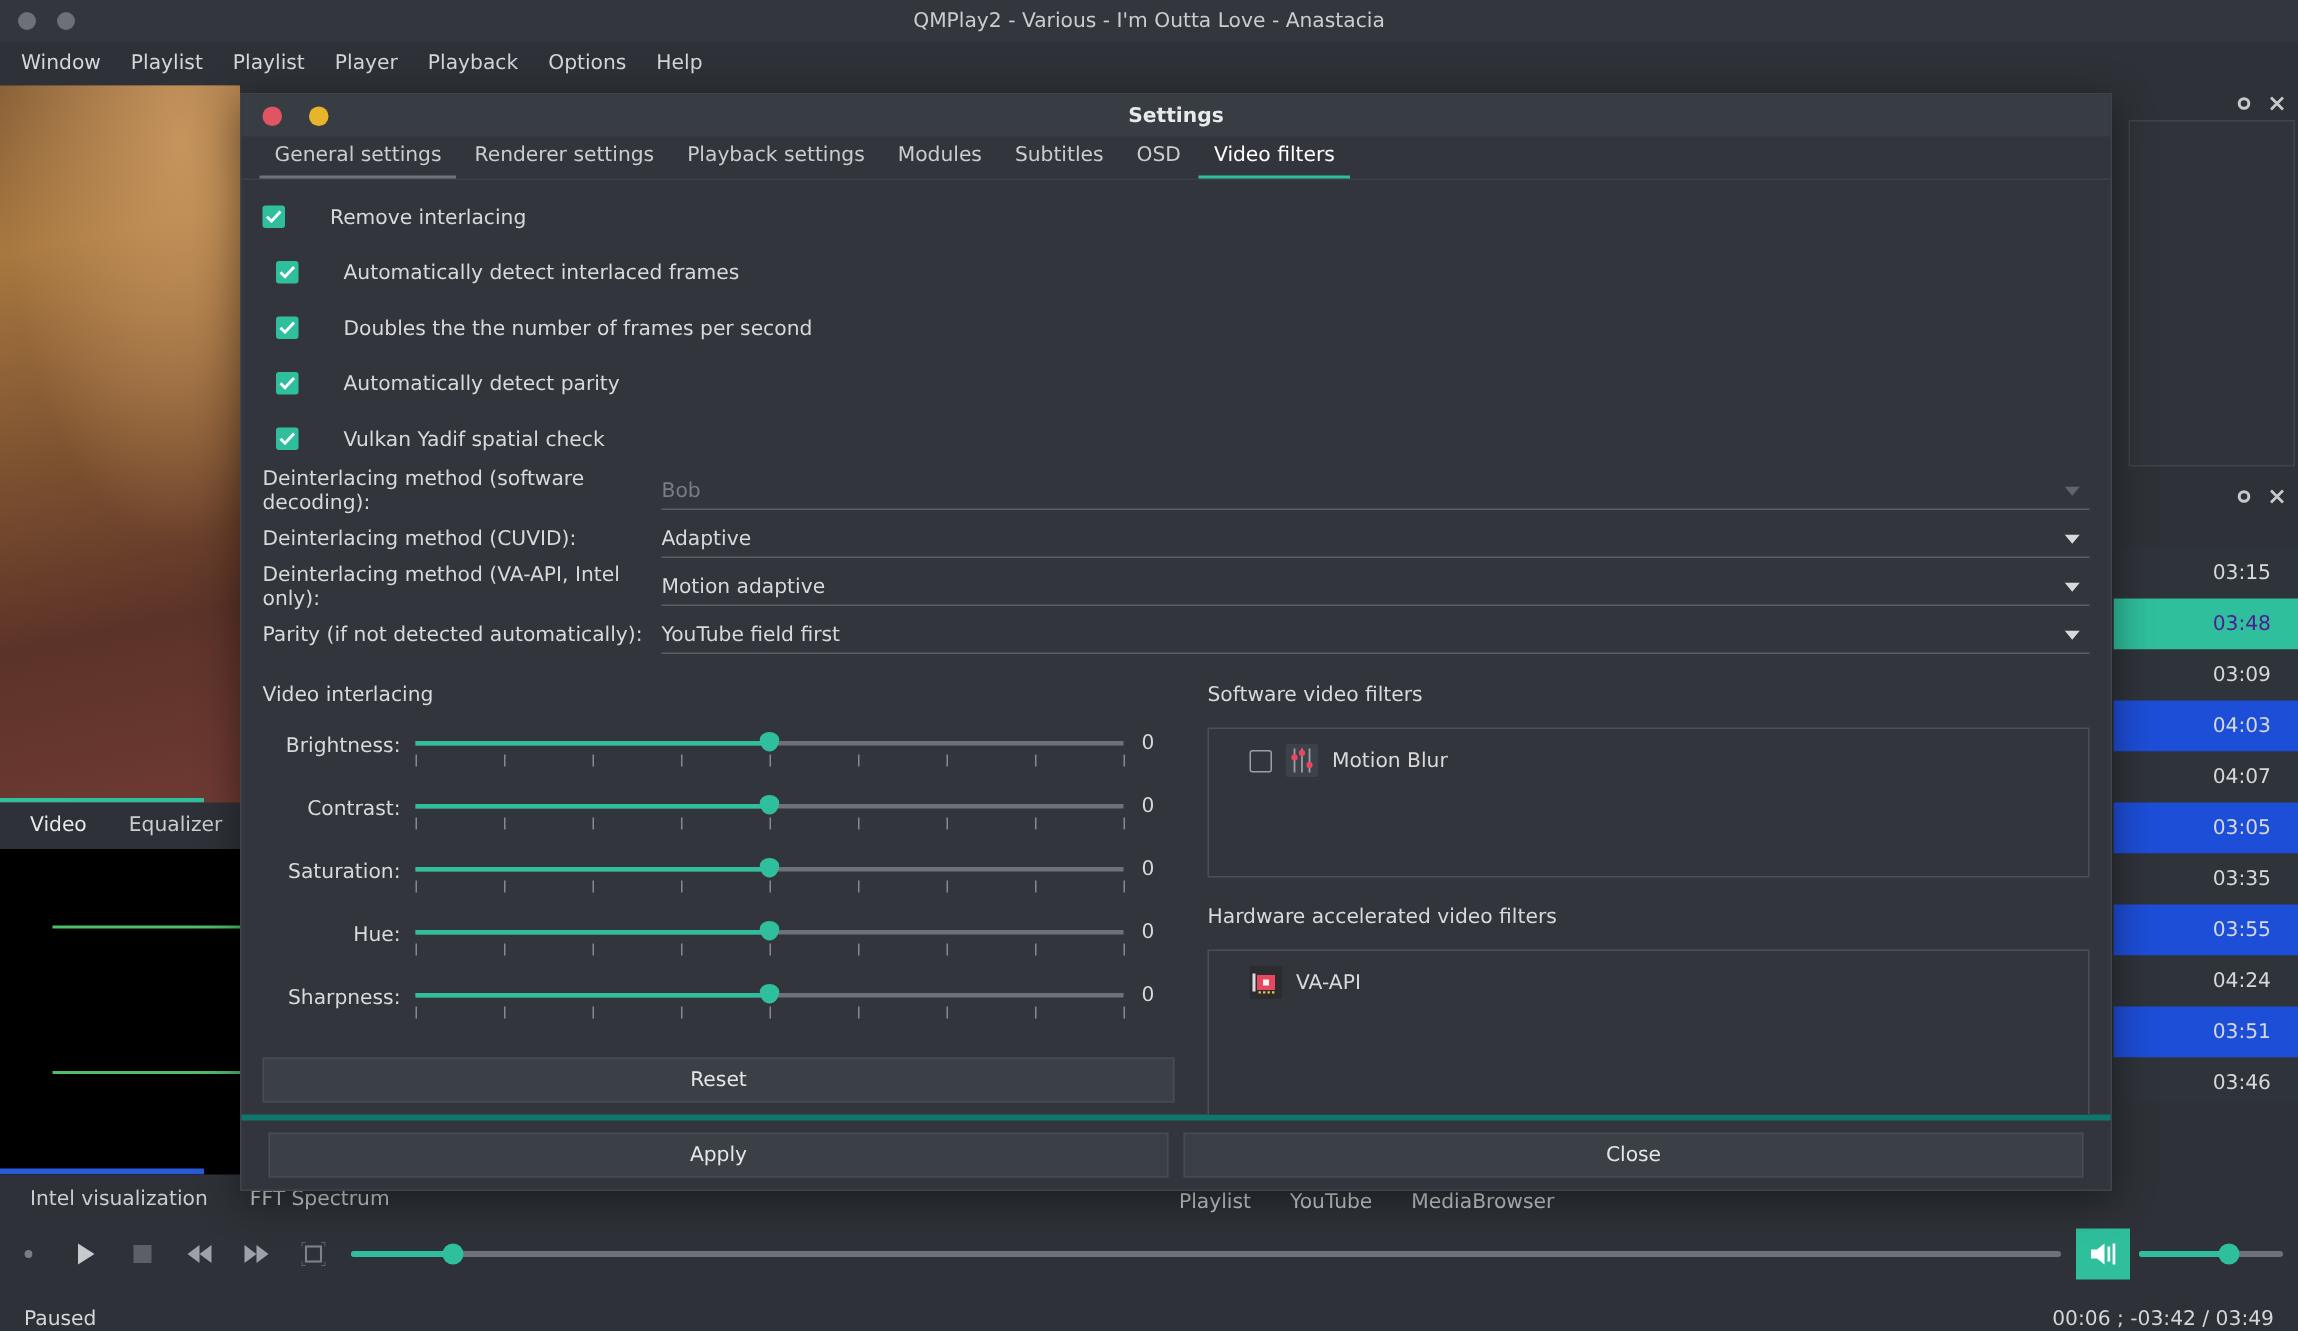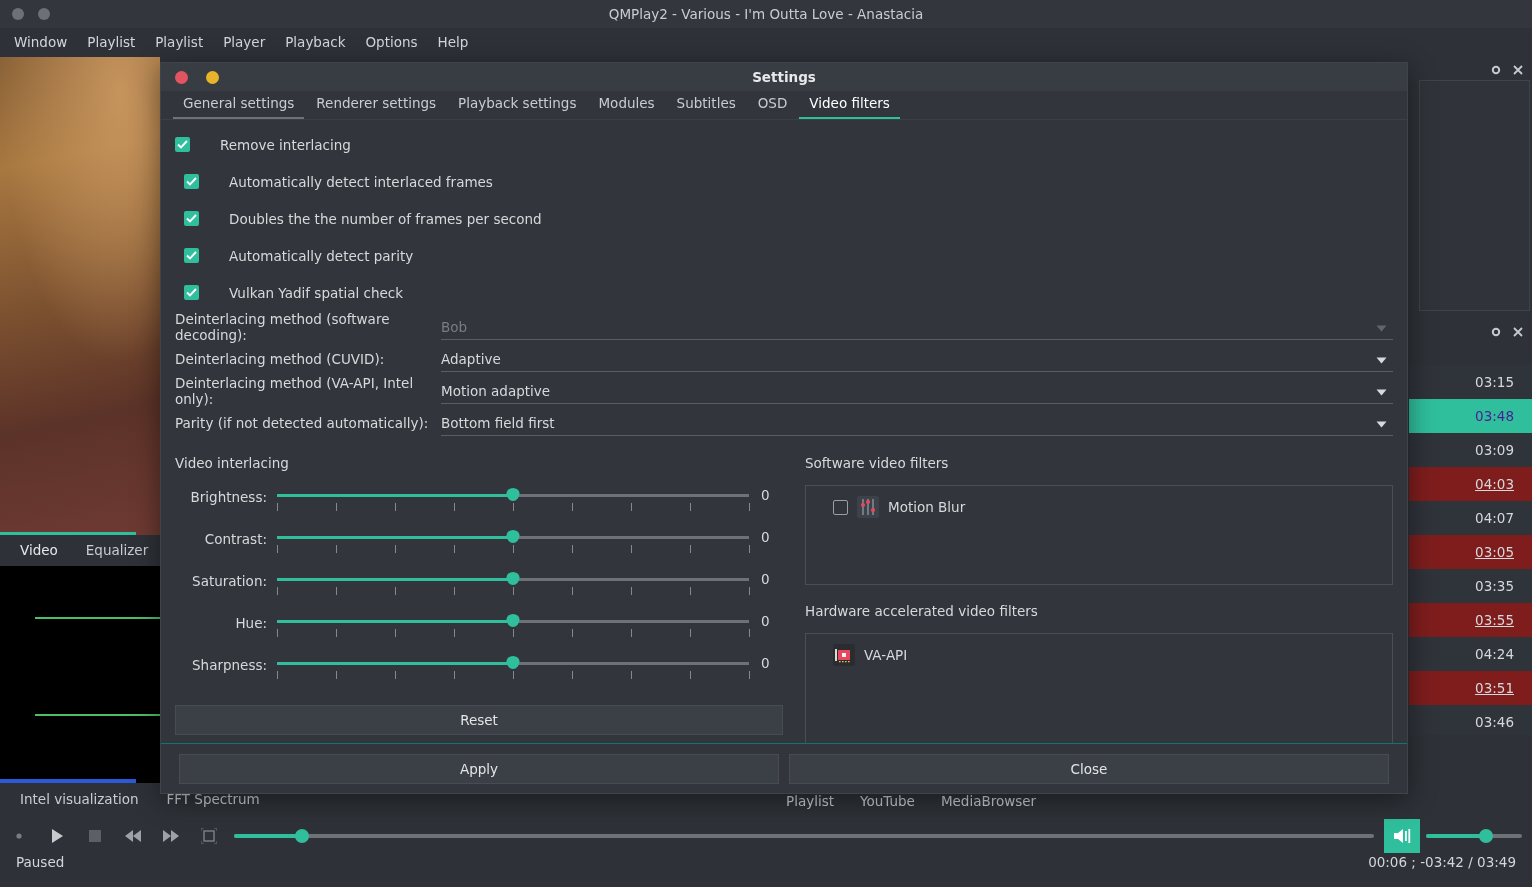--- a/index.html
+++ b/index.html
@@ -83,21 +83,21 @@
   .dock-body { position:absolute; left:9px; right:2px; top:22px; bottom:2px;
     border:1px solid #3f444b; background:#30343a; }
 
   
   #playlist { position:absolute; left:1409px; top:365px; width:123px; height:370px; overflow:hidden; }
   .pl-row {
     height:34px; display:flex; align-items:center; justify-content:flex-end;
     padding-right:18px; font-size:13.5px; color:#d6d9dc;
   }
   .pl-row.odd  { background:#2f333a; }
-  .pl-row.even { background:#7f1d1d;text-decoration:underline; }
+  .pl-row.even { background:#1d4ed8; }
   .pl-row.sel  { background:#2fbf9d; color:#4c1d95; }
 
   
   #transport {
     position:absolute; left:0; bottom:33px; width:1532px; height:36px;
     background:#2e3238; display:flex; align-items:center;
   }
   .tp-btn { width:38px; height:36px; display:flex; align-items:center; justify-content:center; }
   .tp-glyph { display:block; }
   #seek-wrap { flex:1; height:36px; display:flex; align-items:center; padding:0 6px; }
@@ -106,21 +106,21 @@
   .slider-knob { position:absolute; top:-5px; width:14px; height:14px; border-radius:50%;
                  background:#2fbf9d; transform:translateX(-7px); }
   #vol-btn {
     width:36px; height:34px; background:#2fbf9d; display:flex;
     align-items:center; justify-content:center; margin-right:6px; margin-left:4px;
   }
   #vol-wrap { width:96px; margin-right:10px; }
 
   #statusbar {
     position:absolute; left:0; bottom:0; width:1532px; height:33px;
-    background:#2e3238; display:flex; align-items:flex-start;
+    background:#2e3238; display:flex; align-items:flex-end;
     padding:0 16px; justify-content:space-between; font-size:13.5px; color:#d3d6da;
   }
 
   
   #settings-dialog {
     position:absolute; left:160px; top:62px; width:1248px; height:732px;
     background:#32363c; border:1px solid #3f444b;
     box-shadow:0 6px 26px rgba(0,0,0,0.45);
     display:flex; flex-direction:column;
   }
@@ -197,21 +197,21 @@
     height:100px; margin-bottom:18px;
   }
   .filter-box.tall { height:115px; }
   .filter-item { display:flex; align-items:center; height:26px; gap:9px;padding-left:17px; }
   .fi-cbox { width:15px; height:15px; border:1px solid #9a9ea5; border-radius:2px; flex:none; }
   .fi-icon { width:22px; height:22px; flex:none; display:block; }
   .fi-label { font-size:13.5px; color:#d7d9db; }
 
   #dlg-footer {
     height:50px; flex:none; display:flex; align-items:center;
-    gap:10px; padding:0 18px; border-top:1px solid #0f766e;
+    gap:10px; padding:0 18px; border-top:4px solid #0f766e;
   }
   .dlg-btn {
     flex:1; height:30px; background:#3b4047; border:1px solid #474c54;
     color:#e3e5e7; font-size:13.5px; font-family:"DejaVu Sans", sans-serif;
     display:flex; align-items:center; justify-content:center;
   }
   #bottom-tabs {
     position:absolute; left:778px; top:789px; height:24px;
     display:flex; align-items:center; gap:10px;
   }
@@ -479,21 +479,21 @@
             <div class="sel-field">
               <span class="sel-value">Motion adaptive</span>
               <span class="sel-arrow"><svg width="11" height="7" viewBox="0 0 11 7">
                   <path d="M0.5 0.5 L10.5 0.5 L5.5 6.5 Z" fill="#d7d9db"></path>
                 </svg></span>
             </div>
           </div>
           <div class="sel-row">
             <div class="sel-label">Parity (if not detected automatically):</div>
             <div class="sel-field">
-              <span class="sel-value">Bottom field first</span>
+              <span class="sel-value">YouTube field first</span>
               <span class="sel-arrow"><svg width="11" height="7" viewBox="0 0 11 7">
                   <path d="M0.5 0.5 L10.5 0.5 L5.5 6.5 Z" fill="#d7d9db"></path>
                 </svg></span>
             </div>
           </div>
         </div>
 
       <div id="lower-area">
 
         <div id="adjust-col">

